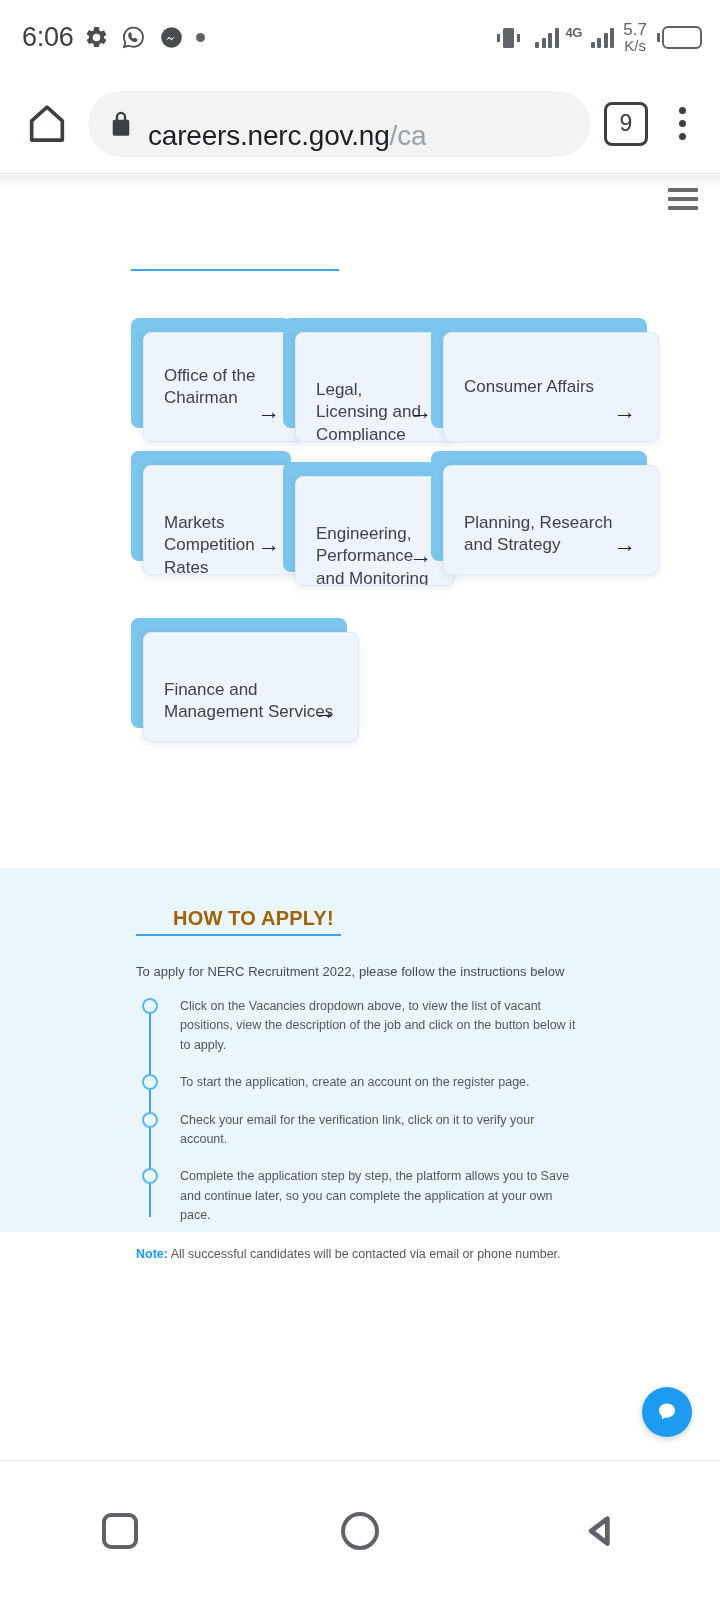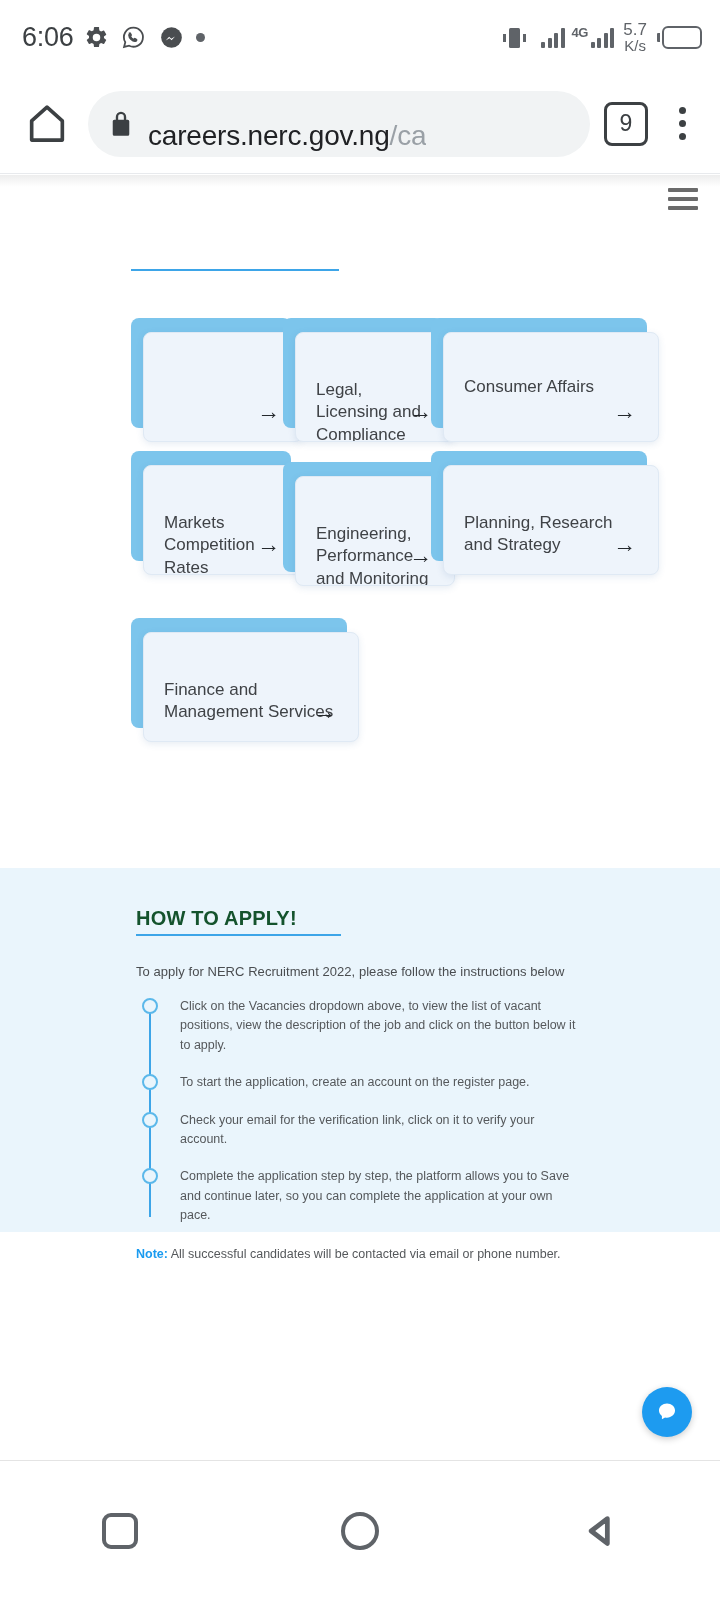--- a/index.html
+++ b/index.html
@@ -28,21 +28,21 @@
   .wa-ic { width: 27px; height: 27px; }
   .msgr-ic { width: 27px; height: 27px; }
   .dot-ic { width: 9px; height: 9px; border-radius: 50%; background: #5f6368; display:inline-block; }
 
   .status-right { display: flex; align-items: center; gap: 7px; }
   .vibrate-wrap { display: flex; align-items: flex-end; gap: 2px; height: 26px; }
   .sig-bars { display: flex; align-items: flex-end; gap: 2.5px; height: 22px; }
   .sig-bars i { width: 4px; background: #5f6368; display: block; border-radius: 1px; }
   .sig-bars i:nth-child(1){height:6px;} .sig-bars i:nth-child(2){height:10px;}
   .sig-bars i:nth-child(3){height:15px;} .sig-bars i:nth-child(4){height:20px;}
-  .net-grp { display: flex; align-items: flex-end; gap: 3px; position: relative; }
+  .net-grp { display: flex; align-items: flex-end; gap: 9px; position: relative; }
   .net-label {
     font-size: 13px; font-weight: bold; color: #5f6368; line-height: 1;
     position: relative; top: -9px; letter-spacing: -0.5px;
   }
   .speed {
     display: flex; flex-direction: column; align-items: center; line-height: 1.02;
     color: #5f6368; font-size: 17px; margin-left: 2px;
   }
   .speed .unit { font-size: 15px; }
   .battery-wrap { display: flex; align-items: center; gap: 2px; margin-left: 3px; }
@@ -127,21 +127,21 @@
     font-size: 23px; color: #24282c; line-height: 1;
   }
 
   
   .apply-section {
     position: absolute; left: 0; width: 720px;
     background: #eaf5fc;
   }
   .apply-inner { position: absolute; left: 136px; top: 0; width: 460px; }
   .apply-head-title {
-    color: #14532d; font-weight: bold; font-size: 20px; letter-spacing: 0.2px;
+    color: #a16207; font-weight: bold; font-size: 20px; letter-spacing: 0.2px; margin-left: 37px;
   }
   .apply-head-rule { height: 2px; background: #3da5e8; margin-top: 4px; width: 205px; }
   .apply-intro {
     margin-top: 28px; font-size: 13px; color: #4a4d50; letter-spacing: 0.05px;
   }
   .steps { margin-top: 18px; position: relative; padding-left: 44px; }
   .steps .rail {
     position: absolute; left: 13px; top: 8px; bottom: 8px; width: 2px; background: #3da5e8;
   }
   .step { position: relative; margin-bottom: 18px; }
@@ -266,20 +266,21 @@
 
   <div class="section-head" style="left:131px; top:90px; width:208px;">
     <div class="head-rule"></div>
   </div>
 
   <div class="cards-area" style="left:0; top:0; width:720px; height:600px;">
 
     <div class="div-card" style="left:131px; top:143px; width:160px; height:110px; z-index:1;">
       <div class="back"></div>
       <div class="front">
+        <div class="card-label">Office of the Chairman</div>
         <div class="arrow-ic">→</div>
       </div>
     </div>
 
     <div class="div-card two-line" style="left:283px; top:143px; width:160px; height:110px; z-index:2;">
       <div class="back"></div>
       <div class="front">
         <div class="card-label">Legal, Licensing and Compliance</div>
         <div class="arrow-ic">→</div>
       </div>

